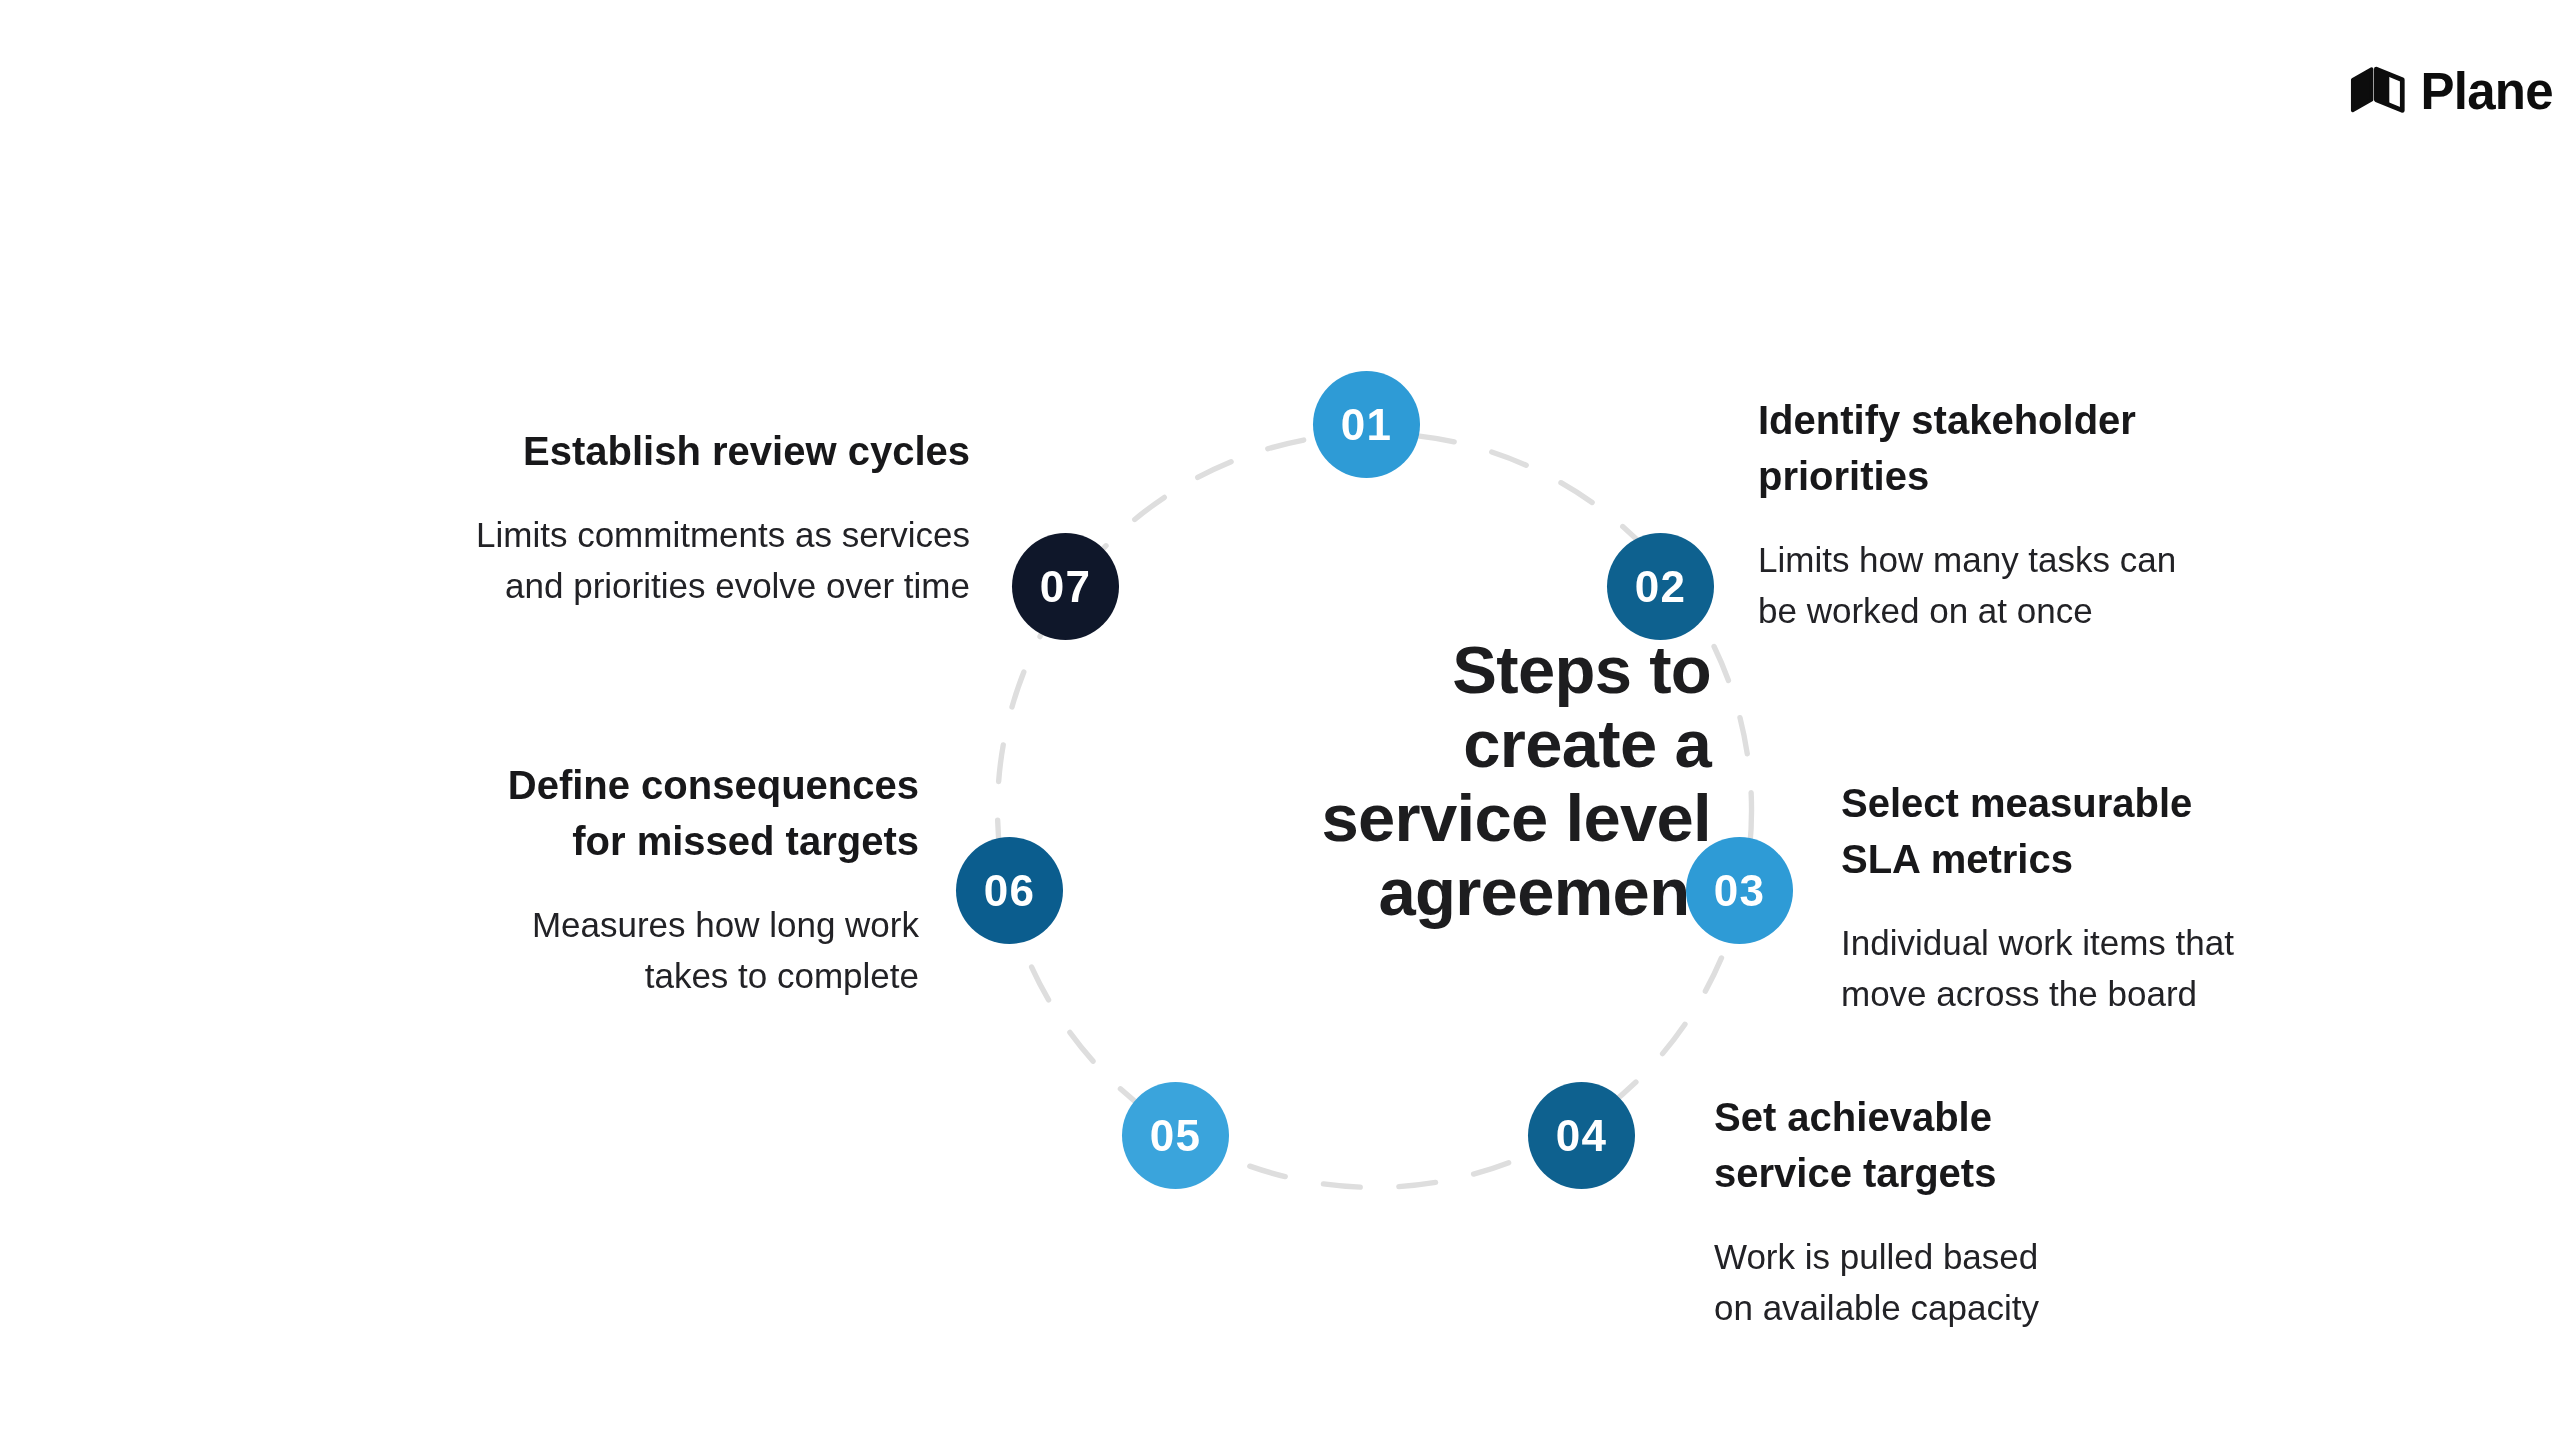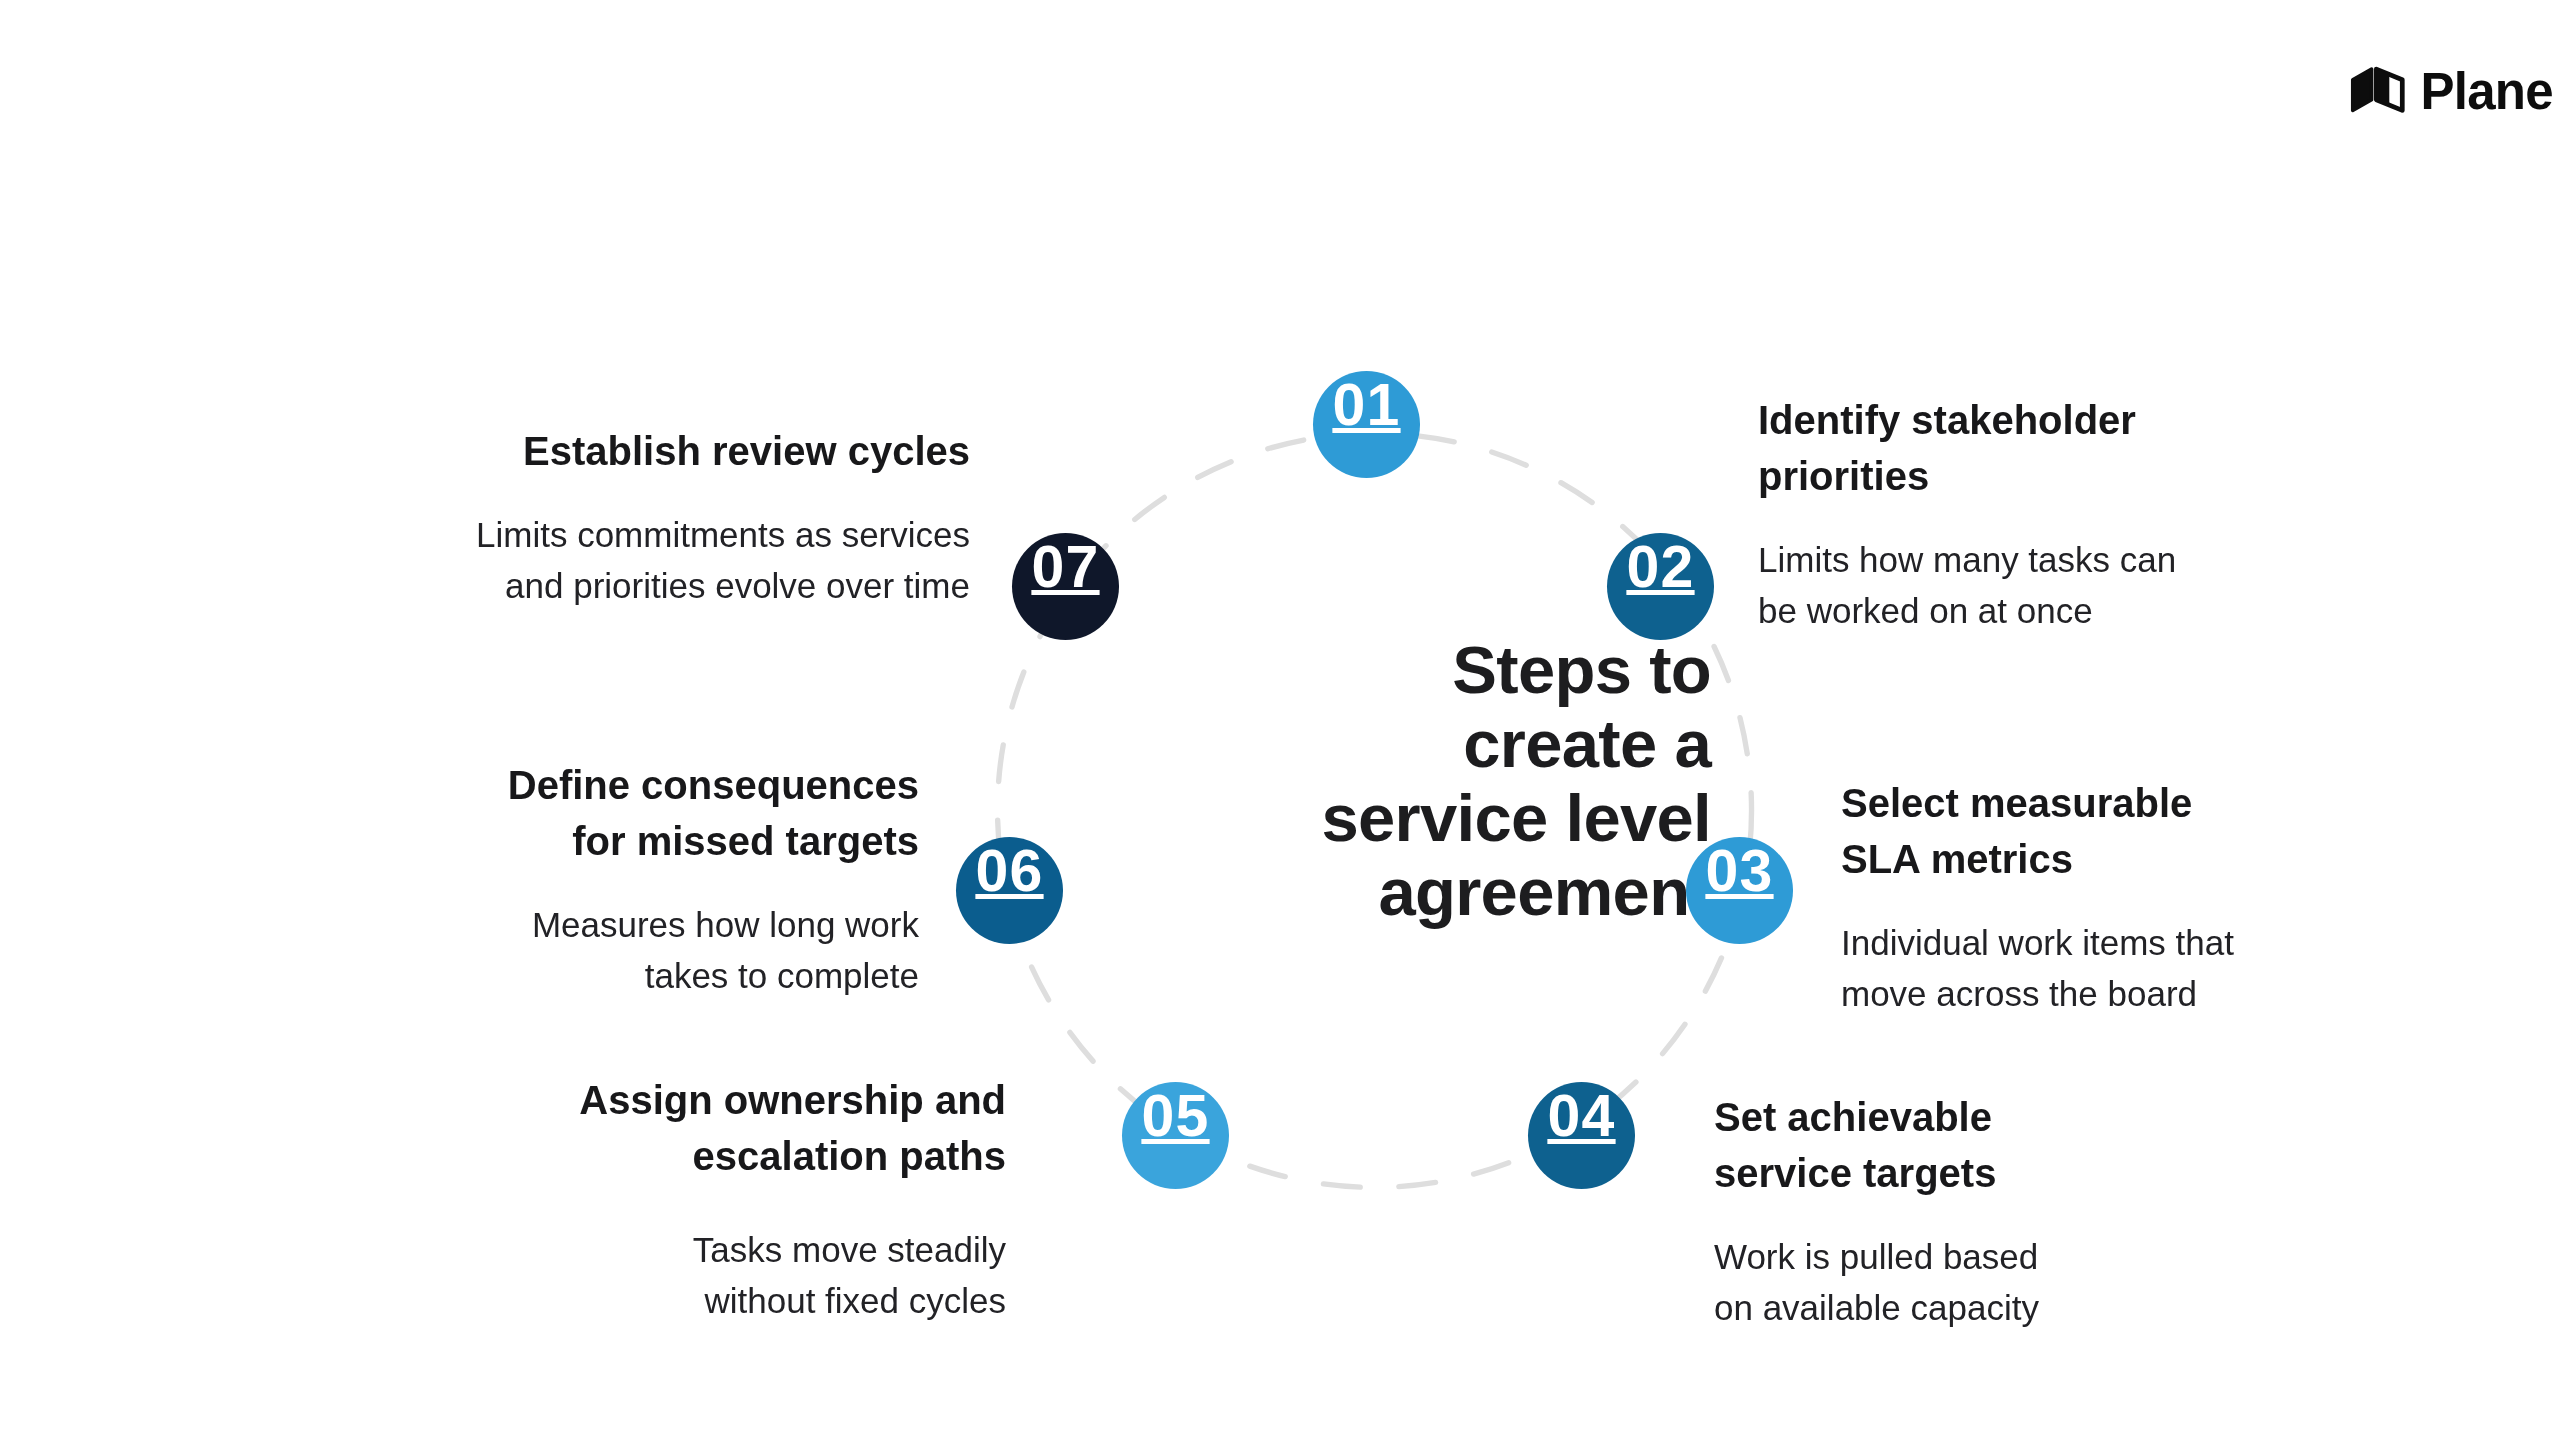--- a/index.html
+++ b/index.html
@@ -60,26 +60,26 @@
     color: #1d1d1f;
   }
 
   
   .badge {
     position: absolute;
     width: 107px;
     height: 107px;
     border-radius: 50%;
     display: flex;
+    align-items: center;
     justify-content: center;
     color: #ffffff;
-    font-size: 59px;
+    font-size: 44px;
     font-weight: 600;
     letter-spacing: 1.3px;
-    text-decoration: underline;
   }
   .badge-01 { left: 1313px; top: 371px; }
   .badge-02 { left: 1607px; top: 533px; }
   .badge-03 { left: 1686px; top: 837px; }
   .badge-04 { left: 1528px; top: 1082px; }
   .badge-05 { left: 1122px; top: 1082px; }
   .badge-06 { left: 956px; top: 837px; }
   .badge-07 { left: 1012px; top: 533px; }
 
   
@@ -171,26 +171,20 @@
 move across the board</div>
   </div>
 
   <div class="step-text pos-04">
     <div class="step-title">Set achievable
 service targets</div>
     <div class="step-desc">Work is pulled based
 on available capacity</div>
   </div>
 
-  <div class="step-text pos-05">
-    <div class="step-title">Assign ownership and
-escalation paths</div>
-    <div class="step-desc">Tasks move steadily
-without fixed cycles</div>
-  </div>
 
   <div class="step-text pos-06">
     <div class="step-title">Define consequences
 for missed targets</div>
     <div class="step-desc">Measures how long work
 takes to complete</div>
   </div>
 
   <div class="step-text pos-07">
     <div class="step-title">Establish review cycles</div>

